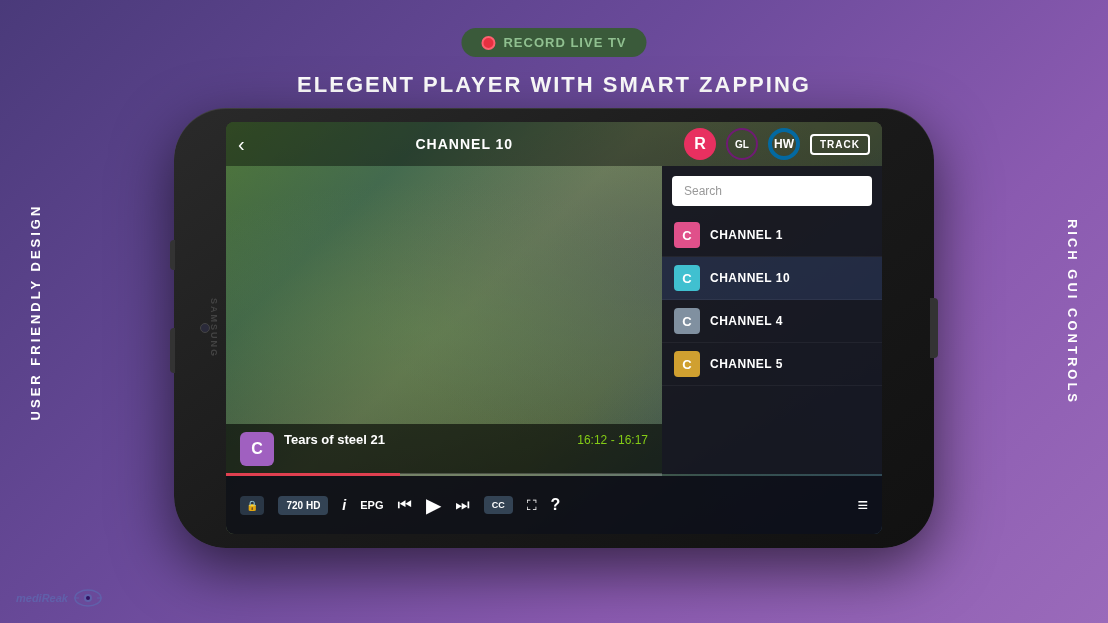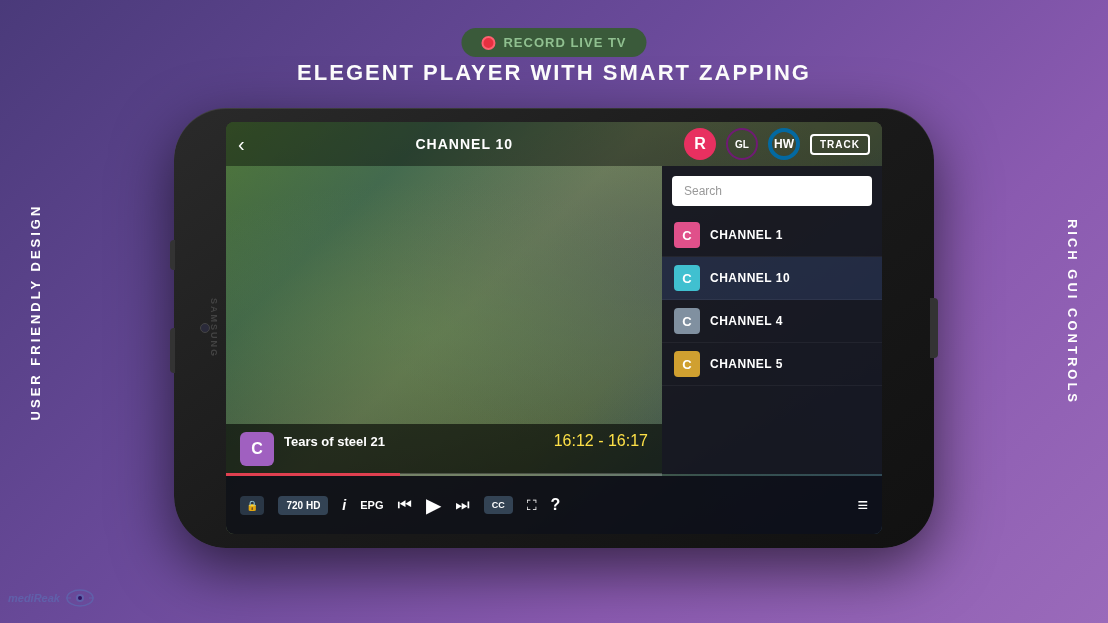--- a/index.html
+++ b/index.html
@@ -36,21 +36,21 @@
     .record-text {
       color: #90c090;
       font-size: 13px;
       font-weight: bold;
       letter-spacing: 1px;
     }
 
     
     .main-heading {
       position: absolute;
-      top: 60px;
+      top: 72px;
       left: 50%;
       transform: translateX(-50%);
       color: white;
       font-size: 22px;
       font-weight: 900;
       letter-spacing: 2px;
       white-space: nowrap;
       text-align: center;
     }
 
@@ -269,22 +269,22 @@
     .program-title {
       color: white;
       font-size: 13px;
       font-weight: bold;
     }
     .program-title2 {
       color: rgba(255,255,255,0.7);
       font-size: 12px;
     }
     .program-time {
-      color: #fde047;
-      font-size: 16px;
+      color: #84cc16;
+      font-size: 12px;
       margin-left: auto;
     }
     .program-time2 {
       color: rgba(255,255,255,0.7);
       font-size: 12px;
       margin-left: auto;
     }
 
     
     .progress-bar-container {
@@ -385,21 +385,21 @@
       color: #444;
       font-size: 9px;
       font-weight: bold;
       letter-spacing: 2px;
     }
 
     
     .logo-area {
       position: absolute;
       bottom: 16px;
-      left: 8px;
+      left: 16px;
       display: flex;
       align-items: center;
       gap: 6px;
     }
     .logo-text {
       color: #6060aa;
       font-size: 11px;
       font-weight: bold;
       font-style: italic;
     }

